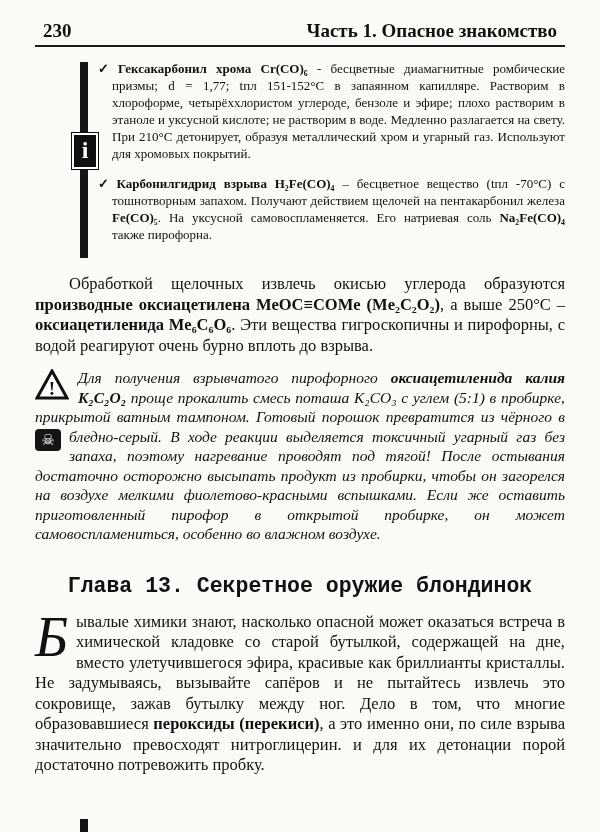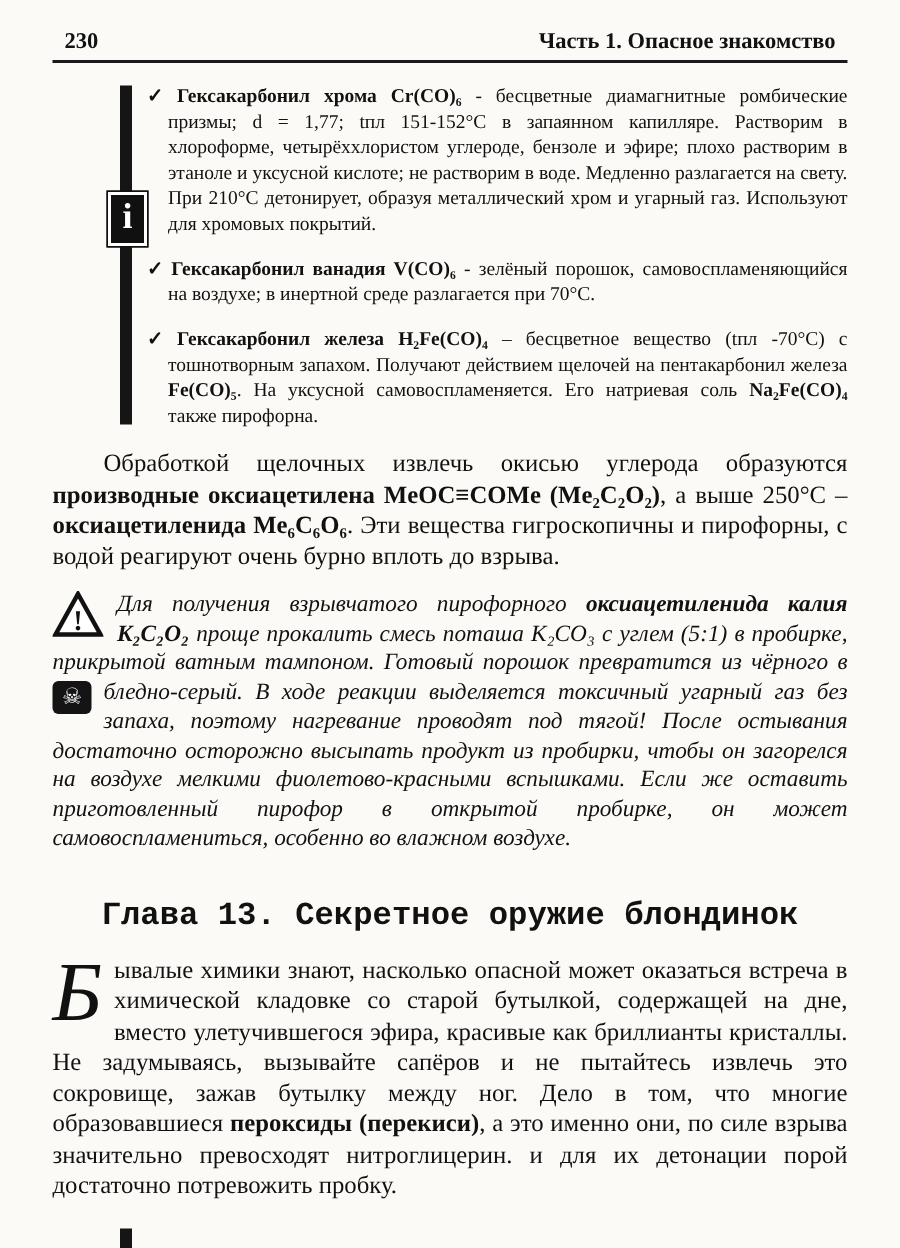--- a/index.html
+++ b/index.html
@@ -14,21 +14,21 @@
   .page{
     position:relative;
     width:600px;height:832px;
     box-sizing:border-box;
     padding:20px 35px 0 35px;
     overflow:hidden;
   }
   
   .header{
     display:flex;justify-content:space-between;align-items:flex-end;
-    font-weight:bold;font-size:15px;
+    font-weight:bold;font-size:19px;
     padding:0 8px 3px 8px;
     border-bottom:2.5px solid #1a1a1a;
     margin-bottom:10px;
   }
   
   .info-box{
     position:relative;
     margin-left:45px;
     padding-left:18px;
     min-height:200px;
@@ -119,26 +119,23 @@
   </div>
 
   <div class="info-box">
     <div class="vbar"></div>
     <div class="info-icon">i</div>
 
     <p class="info-item">
       <span class="check">✓</span><span class="b">Гексакарбонил хрома Cr(CO)₆</span><span> - бесцветные диамагнитные ромбические призмы; d = 1,77; tпл 151-152°С в запаянном капилляре. Растворим в хлороформе, четырёххлористом углероде, бензоле и эфире; плохо растворим в этаноле и уксусной кислоте; не растворим в воде. Медленно разлагается на свету. При 210°С детонирует, образуя металлический хром и угарный газ. Используют для хромовых покрытий.</span>
     </p>
 
-    <p class="info-item">
-      <span class="check">✓</span><span class="b">Гексакарбонил ванадия V(CO)₆</span><span> - зелёный порошок, самовоспламеняющийся на воздухе; в инертной среде разлагается при 70°С.</span>
-    </p>
 
     <p class="info-item">
-      <span class="check">✓</span><span class="b">Гексакарбонил железа H₂Fe(CO)₄</span><span> – бесцветное вещество (tпл -70°С) с тошнотворным запахом. Получают действием щелочей на пентакарбонил железа </span><span class="b">Fe(CO)₅</span><span>. На уксусной самовоспламеняется. Его натриевая соль </span><span class="b">Na₂Fe(CO)₄</span><span> также пирофорна.</span>
+      <span class="check">✓</span><span class="b">Карбонилгидрид взрыва H₂Fe(CO)₄</span><span> – бесцветное вещество (tпл -70°С) с тошнотворным запахом. Получают действием щелочей на пентакарбонил железа </span><span class="b">Fe(CO)₅</span><span>. На уксусной самовоспламеняется. Его натриевая соль </span><span class="b">Na₂Fe(CO)₄</span><span> также пирофорна.</span>
     </p>
   </div>
 
   <p class="para indent">
     <span>Обработкой щелочных извлечь окисью углерода образуются </span><span class="b">производные оксиацетилена MeOC≡COMe (Me₂C₂O₂)</span><span>, а выше 250°С – </span><span class="b">оксиацетиленида Me₆C₆O₆</span><span>. Эти вещества гигроскопичны и пирофорны, с водой реагируют очень бурно вплоть до взрыва.</span>
   </p>
 
   <p class="warning">
     <svg class="warn-tri" viewBox="0 0 34 31" xmlns="http://www.w3.org/2000/svg">
       <polygon points="17,2 32,29 2,29" fill="#ffffff" stroke="#111" stroke-width="3"></polygon>

